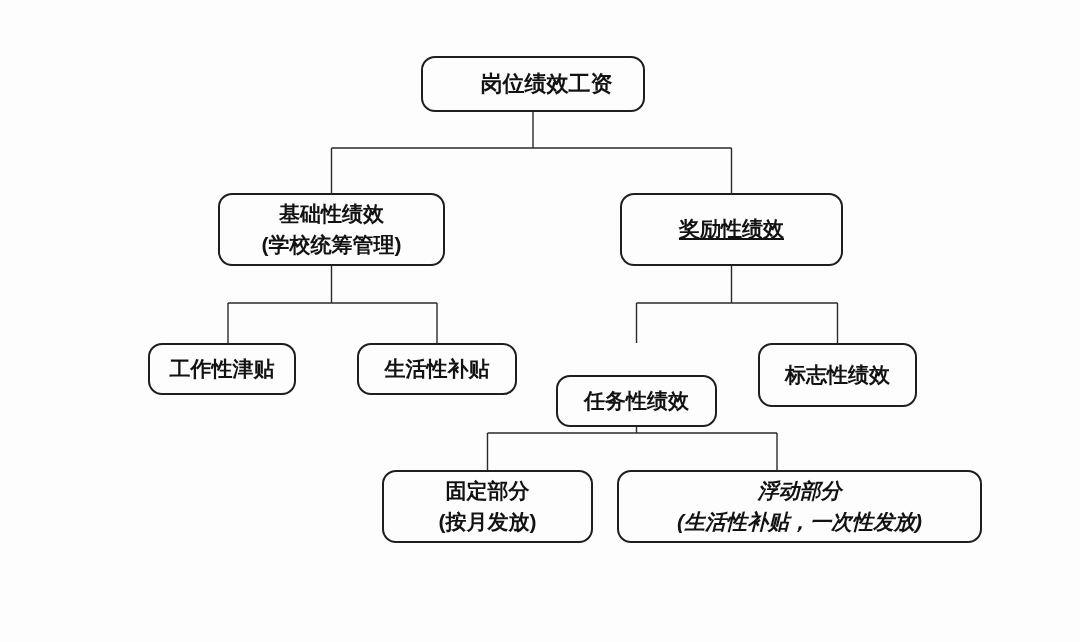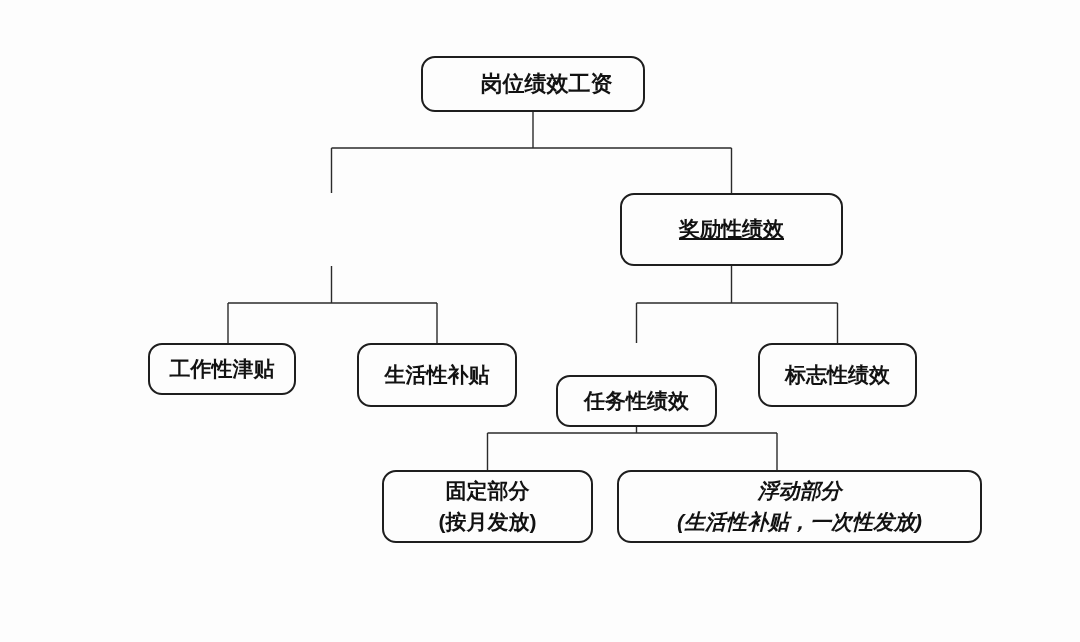--- a/index.html
+++ b/index.html
@@ -41,21 +41,21 @@
     font-weight: bold;
     color: #121212;
     font-size: 21px;
     line-height: 1.45;
     white-space: nowrap;
   }
   .node--root      { left: 421px; top: 56px;  width: 224px; height: 56px; font-size: 22px; padding-left: 27px; }
   .node--jichu     { left: 218px; top: 193px; width: 227px; height: 73px; }
   .node--jiangli   { left: 620px; top: 193px; width: 223px; height: 73px; text-decoration: underline; }
   .node--gongzuo   { left: 148px; top: 343px; width: 148px; height: 52px; }
-  .node--shenghuo  { left: 357px; top: 343px; width: 160px; height: 64px; }
+  .node--shenghuo  { left: 357px; top: 343px; width: 160px; height: 52px; }
   .node--renwu     { left: 556px; top: 343px; width: 161px; height: 52px; margin-top: 32px; }
   .node--biaozhi   { left: 758px; top: 343px; width: 159px; height: 64px; }
   .node--guding    { left: 382px; top: 470px; width: 211px; height: 73px; }
   .node--fudong    { left: 617px; top: 470px; width: 365px; height: 73px; font-style: italic; }
 </style>
 </head>
 <body>
 
 <div class="canvas">
 
@@ -63,20 +63,24 @@
     <path d="M533 112 L533 148 M331.5 148 L731.5 148 M331.5 148 L331.5 193 M731.5 148 L731.5 193"></path>
     <path d="M331.5 266 L331.5 303 M228 303 L437 303 M228 303 L228 343 M437 303 L437 343"></path>
     <path d="M731.5 266 L731.5 303 M636.5 303 L837.5 303 M636.5 303 L636.5 343 M837.5 303 L837.5 343"></path>
     <path d="M636.5 395 L636.5 433 M487.5 433 L777 433 M487.5 433 L487.5 470 M777 433 L777 470"></path>
   </svg>
 
   <div class="node node--root">
     <span>岗位绩效工资</span>
   </div>
 
+  <div class="node node--jichu">
+    <span>基础性绩效</span>
+    <span>(学校统筹管理)</span>
+  </div>
 
   <div class="node node--jiangli">
     <span>奖励性绩效</span>
   </div>
 
   <div class="node node--gongzuo">
     <span>工作性津贴</span>
   </div>
 
   <div class="node node--shenghuo">

